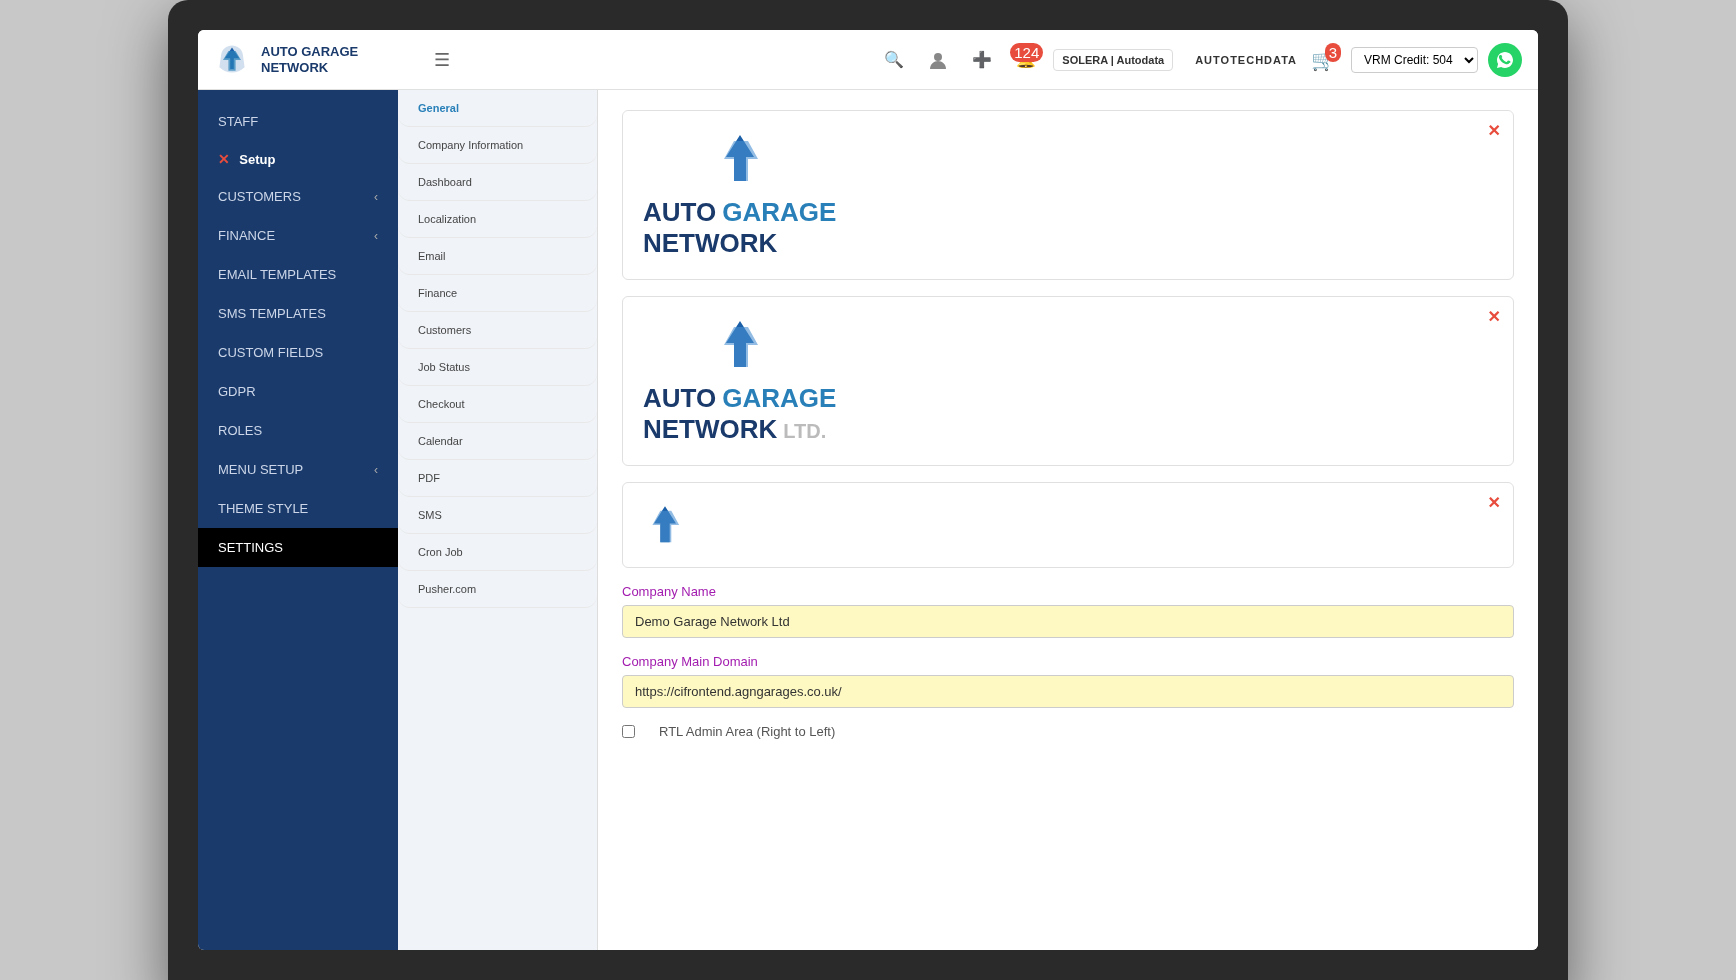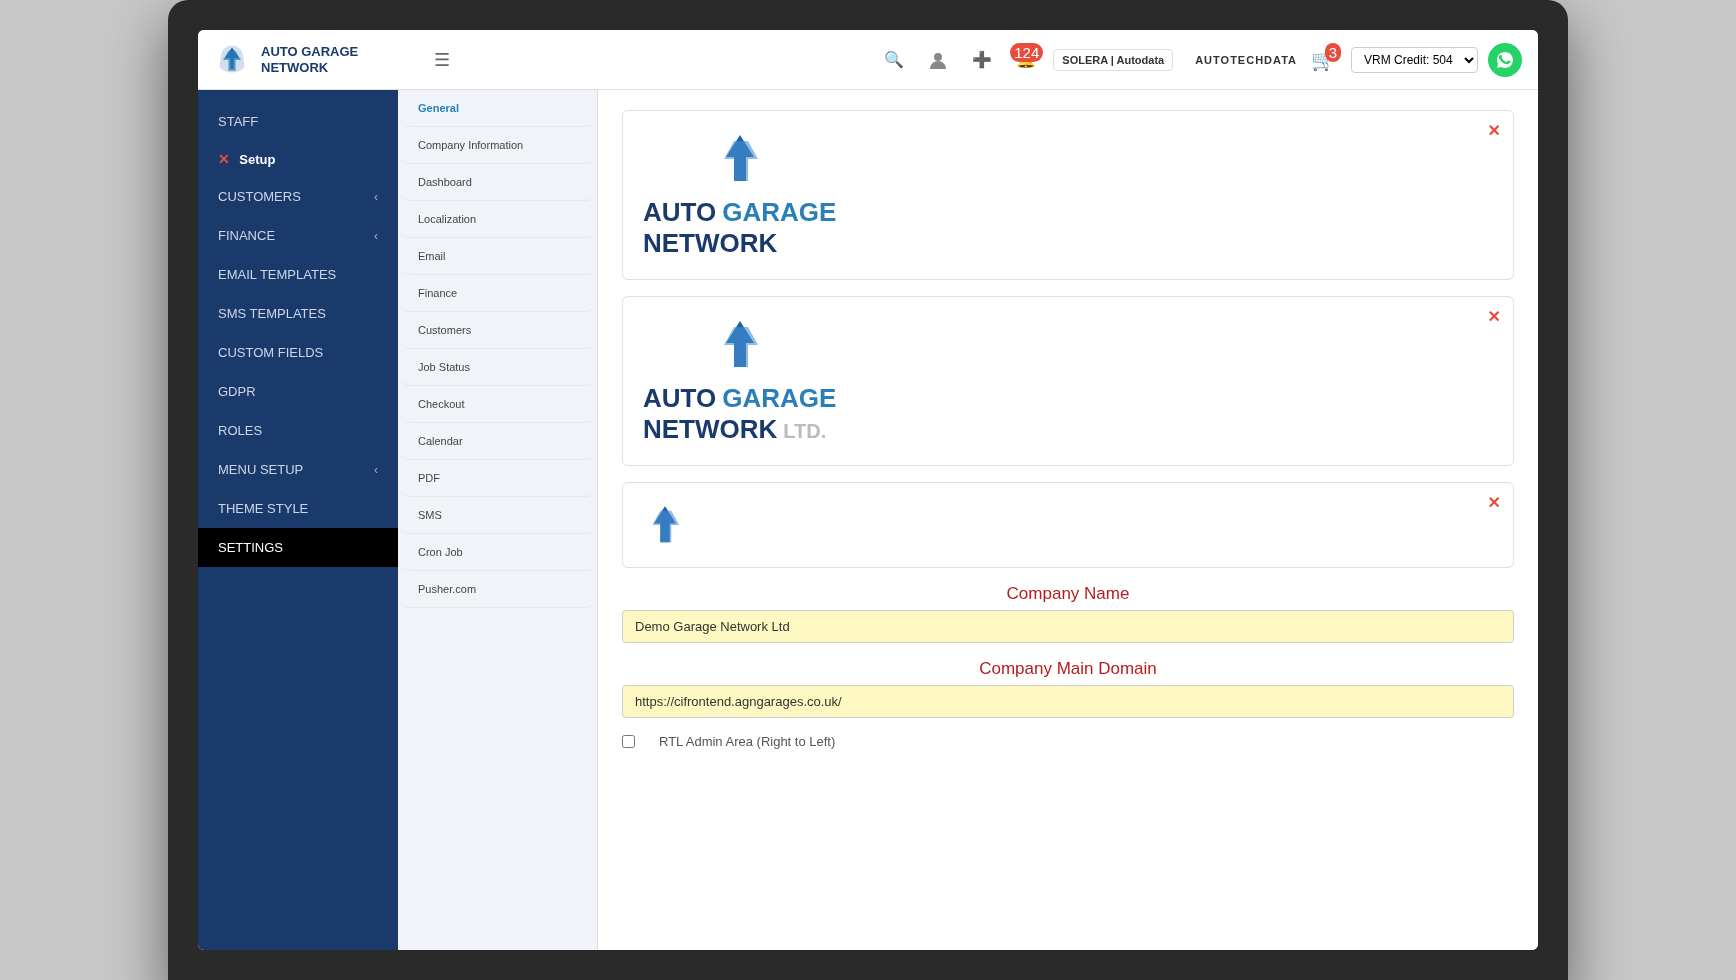--- a/index.html
+++ b/index.html
@@ -228,25 +228,24 @@
       gap: 10px;
       flex-direction: column;
     }
     .form-section {
       margin-top: 16px;
     }
     .form-group {
       margin-bottom: 16px;
     }
     .form-label {
-      font-size: 17px;
-      color: #b91c1c;
+      font-size: 13px;
+      color: #a21caf;
       margin-bottom: 6px;
       display: block;
-      text-align: center;
     }
     .form-input {
       width: 100%;
       padding: 8px 12px;
       border: 1px solid #ccc;
       border-radius: 4px;
       font-size: 13px;
       color: #333;
       background: #fef9c3;
     }

